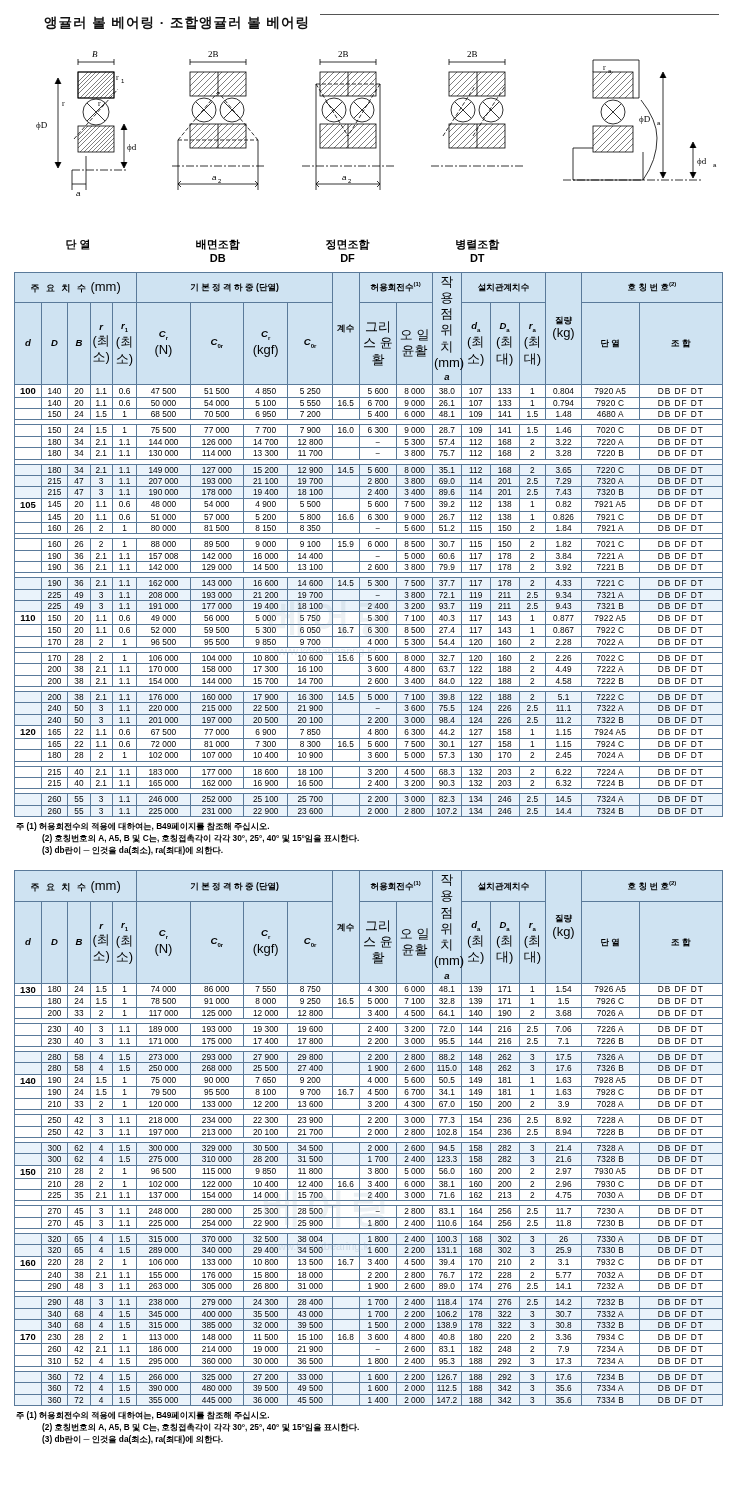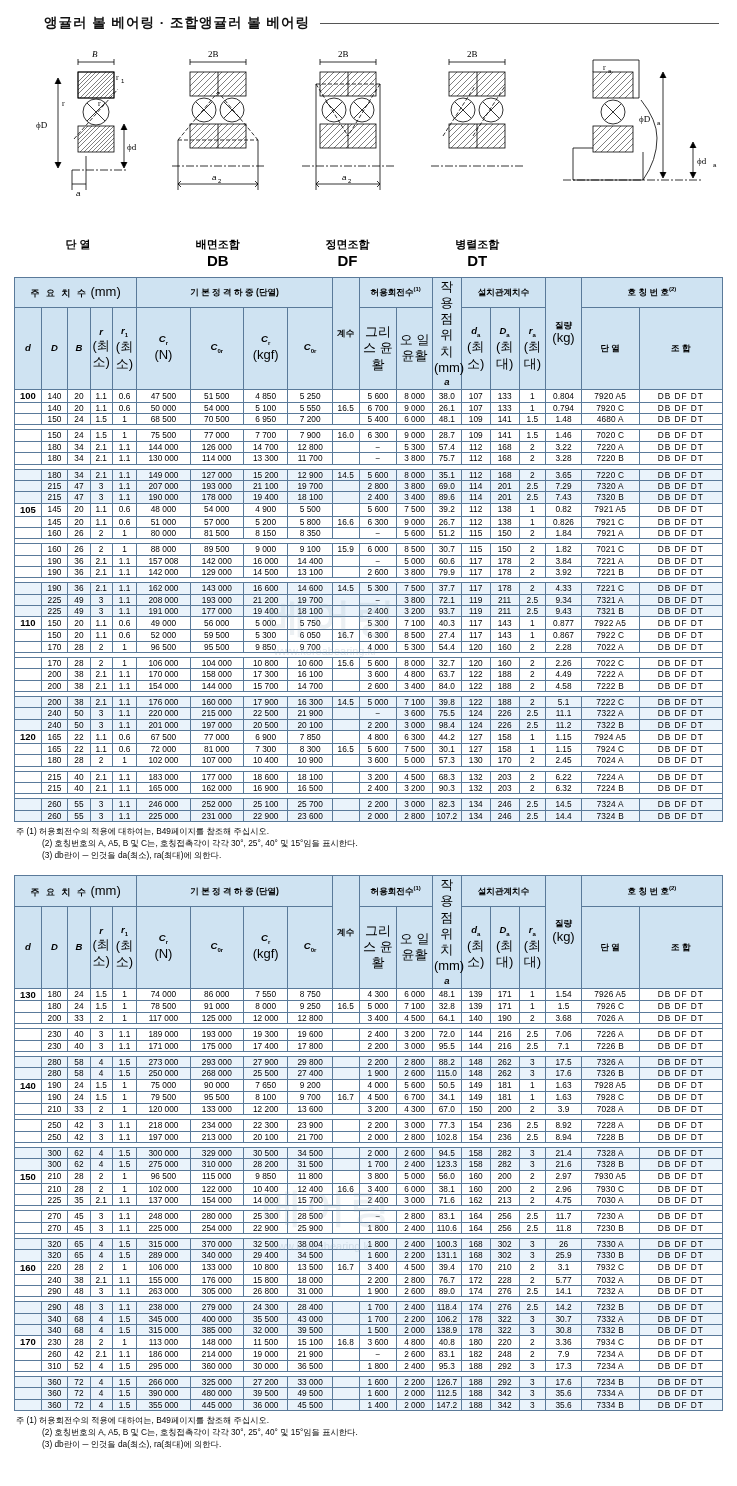--- a/index.html
+++ b/index.html
@@ -8,21 +8,20 @@
     width: 737px;
     background: #ffffff;
     font-family: "Liberation Sans", sans-serif;
     color: #000;
   }
   .page { width: 737px; position: relative; padding: 0; }
 
   
   .page-header {
     display: flex;
-    align-items: center;
     padding: 14px 0 6px 44px;
   }
   .page-header .title {
     font-size: 13.5px;
     font-weight: bold;
     letter-spacing: 1px;
     white-space: nowrap;
     color: #111;
   }
   .page-header .rule {
@@ -43,21 +42,21 @@
     text-align: center;
     position: relative;
   }
   .fig svg { display: block; margin: 0 auto; }
   .fig-caption {
     font-size: 11px;
     font-weight: bold;
     margin-top: 4px;
     line-height: 1.25;
   }
-  .fig-caption .sub { display: block; font-size: 15px; }
+  .fig-caption .sub { display: block; font-size: 11px; }
 
   
   table.spec {
     border-collapse: collapse;
     width: 709px;
     margin: 6px auto 0 auto;
     font-size: 8.4px;
     table-layout: fixed;
   }
   table.spec th, table.spec td {
@@ -87,21 +86,21 @@
   td.comb { letter-spacing: 1px; }
 
   
   .notes {
     width: 709px;
     margin: 3px auto 0 auto;
     font-size: 8.3px;
     line-height: 1.45;
     padding-left: 2px;
   }
-  .notes .ln { display: block; text-indent: 0; }
+  .notes .ln { display: block; text-indent: 0; font-weight: bold; }
   .notes .ind { padding-left: 26px; display: block; }
 
   .block2 { margin-top: 14px; }
 
   
   .watermark {
     position: absolute;
     left: 12px; top: 0; width: 100%; height: 100%;
     pointer-events: none;
     overflow: hidden;

